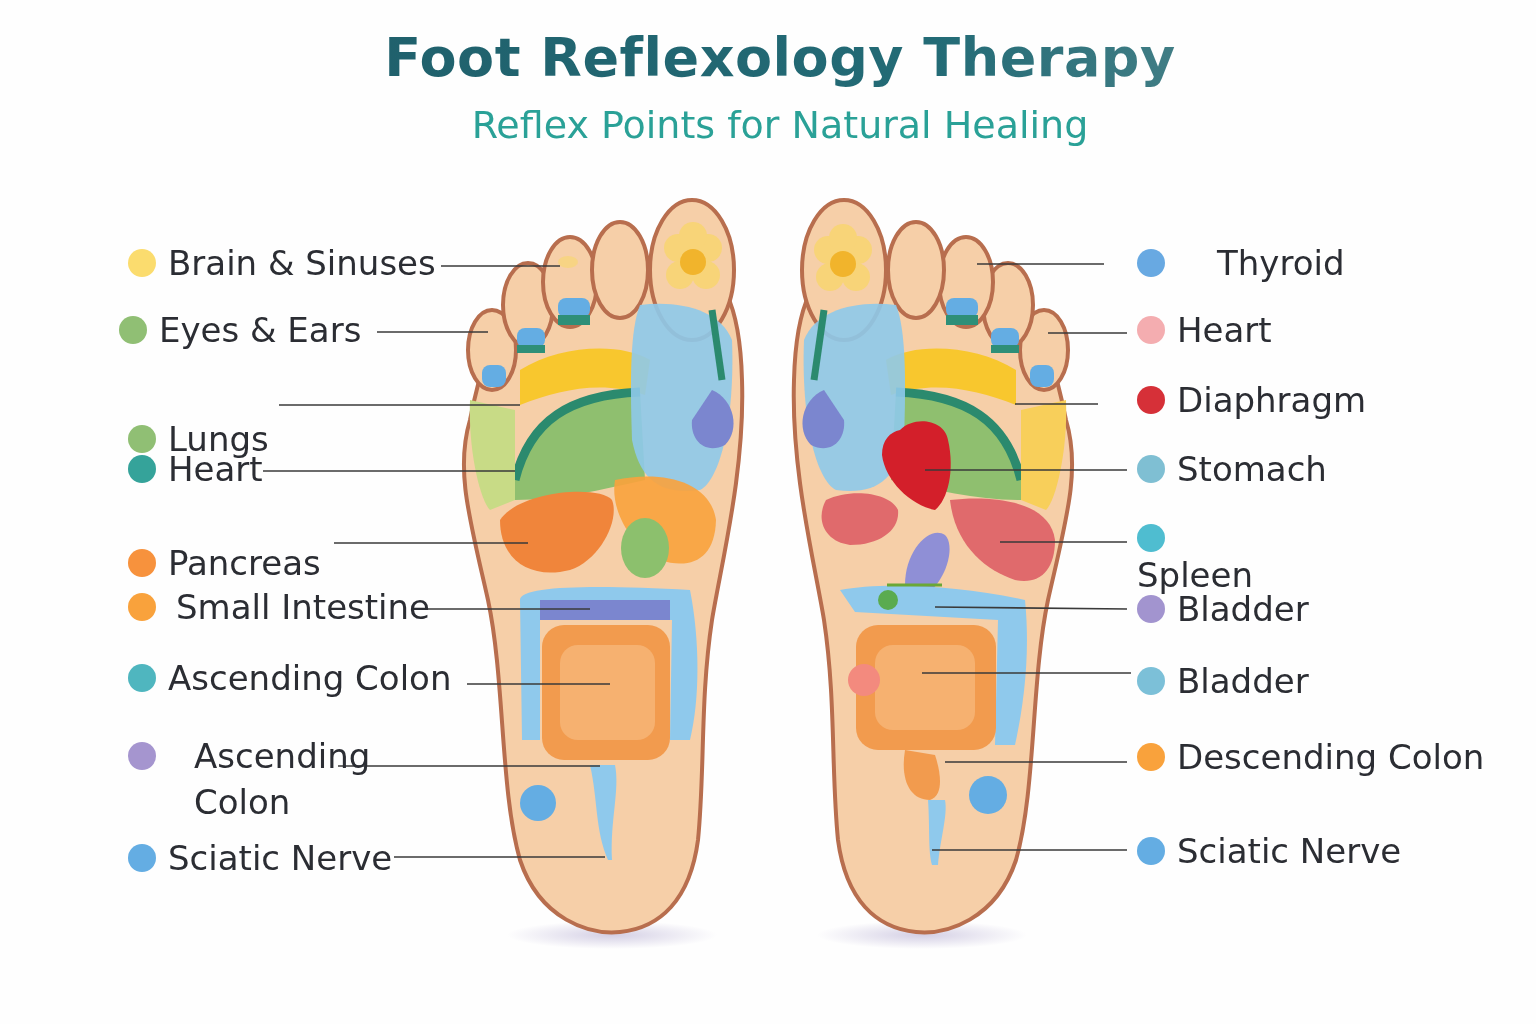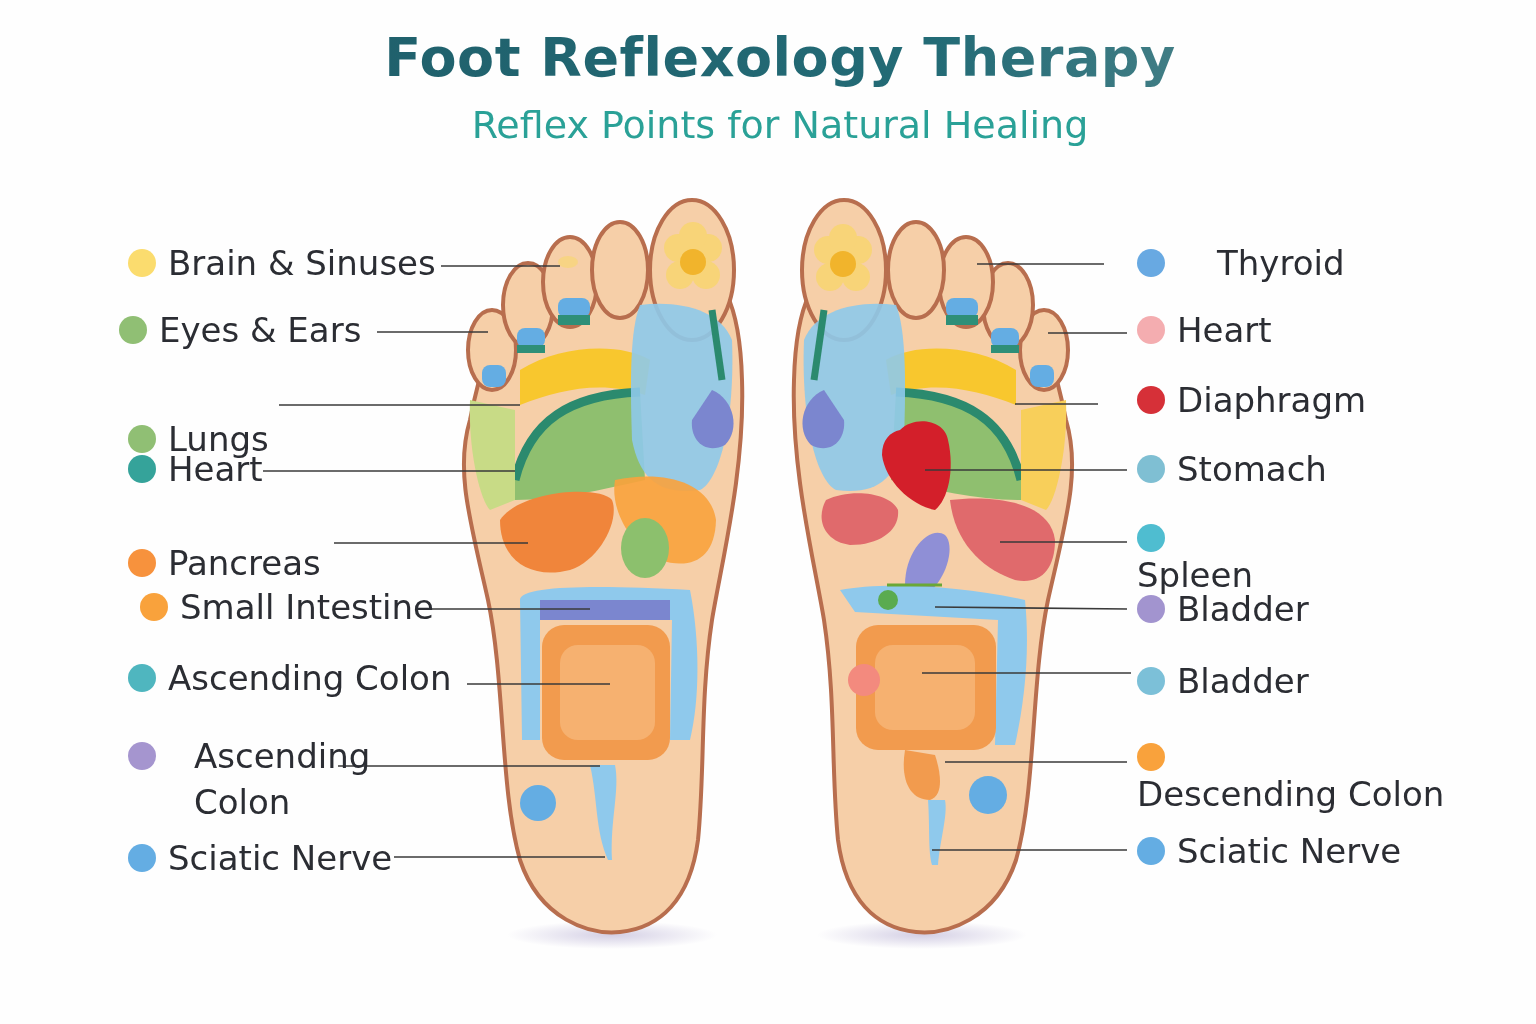--- a/index.html
+++ b/index.html
@@ -174,21 +174,21 @@
   <span class="label-text">Lungs</span>
 </div>
 <div class="label" style="left:128px; top:446px;">
   <span class="dot" style="background:#35a39a"></span>
   <span class="label-text">Heart</span>
 </div>
 <div class="label" style="left:128px; top:540px;">
   <span class="dot" style="background:#f7923d"></span>
   <span class="label-text">Pancreas</span>
 </div>
-<div class="label" style="left:140px; top:584px;">
+<div class="label" style="left:128px; top:584px;gap:8px;">
   <span class="dot" style="background:#f9a23c"></span>
   <span class="label-text">Small Intestine</span>
 </div>
 <div class="label" style="left:128px; top:655px;">
   <span class="dot" style="background:#4fb6bf"></span>
   <span class="label-text">Ascending Colon</span>
 </div>
 <div class="label" style="left:128px; top:733px;gap:26px;">
   <span class="dot" style="background:#a595cf"></span>
   <span class="label-text">Ascending
@@ -220,20 +220,20 @@
   <span class="label-text">Spleen</span>
 </div>
 <div class="label" style="left:1137px; top:586px;">
   <span class="dot" style="background:#a294cf"></span>
   <span class="label-text">Bladder</span>
 </div>
 <div class="label" style="left:1137px; top:658px;">
   <span class="dot" style="background:#7cc0d8"></span>
   <span class="label-text">Bladder</span>
 </div>
-<div class="label" style="left:1137px; top:734px;flex-direction:column;">
+<div class="label" style="left:1137px; top:734px;">
   <span class="dot" style="background:#f9a23c"></span>
   <span class="label-text">Descending Colon</span>
 </div>
 <div class="label" style="left:1137px; top:828px;">
   <span class="dot" style="background:#64ade3"></span>
   <span class="label-text">Sciatic Nerve</span>
 </div>
 
 </body></html>

